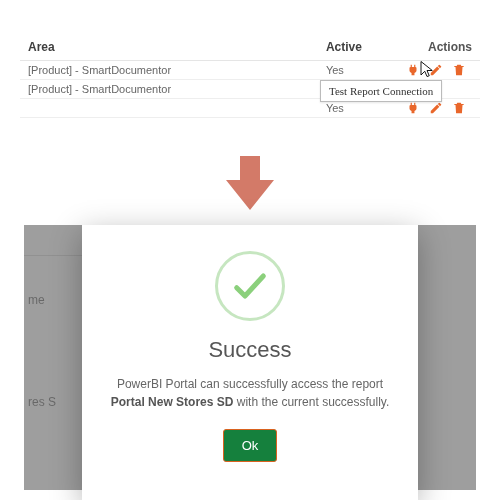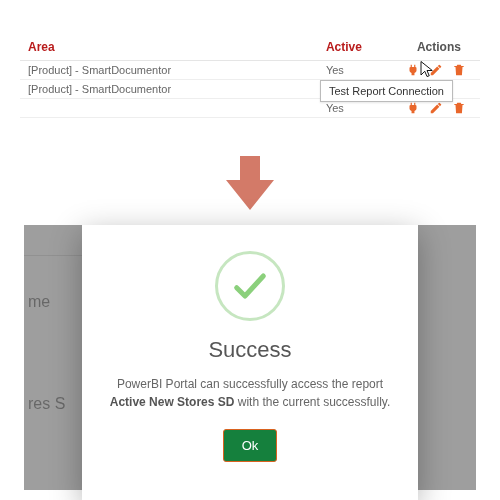--- a/index.html
+++ b/index.html
@@ -21,22 +21,22 @@
     border-collapse: collapse;
   }
   .table th {
     text-align: left;
     font-weight: 600;
     font-size: 12px;
     padding: 6px 8px;
     border-bottom: 1px solid #e5e5e5;
     color: #555;
   }
-  .table th.accent { color: #b91c1c; }
-  .table th.actions-col { text-align: center; }
+  .table th.accent { color: #404040; }
+  .table th.actions-col { text-align: right; }
   .table td {
     padding: 2px 8px;
     border-bottom: 1px solid #eee;
     font-size: 11px;
     color: #666;
   }
   .table td.actions {
     white-space: nowrap;
   }
 
@@ -55,20 +55,21 @@
     position: absolute;
     top: 80px;
     left: 320px;
     background: #fff;
     border: 1px solid #bbb;
     font-size: 11px;
     padding: 4px 8px;
     color: #333;
     box-shadow: 0 1px 2px rgba(0,0,0,0.1);
     white-space: nowrap;
+    font-family: Liberation Serif, serif;
   }
 
   
   .cursor {
     position: absolute;
     top: 60px;
     left: 418px;
     width: 18px; height: 18px;
     pointer-events: none;
   }
@@ -95,21 +96,21 @@
   .overlay .bg-line {
     position: absolute;
     left: 0; right: 61%;
     height: 1px;
     background: rgba(0,0,0,0.08);
   }
   .bg-line.l1 { top: 30px; }
   .bg-text {
     position:absolute;
     left:4px;
-    font-size:16px;
+    font-size:12px;
     color: rgba(0,0,0,0.35);
   }
   .bg-text.t1 { top: 68px; }
   .bg-text.t2 { top: 170px; }
 
   .modal {
     position: absolute;
     left: 58px; right: 58px;
     top: 0px; bottom: -10px;
     background: #fff;
@@ -228,17 +229,17 @@
   <span class="bg-text t2">res S</span>
 
   <div class="modal">
     <div class="check-circle">
       <svg viewBox="0 0 24 24" fill="none" stroke-width="3" stroke-linecap="round" stroke-linejoin="round">
           <polyline points="4 13 9 18 20 6"></polyline>
         </svg>
     </div>
     <h2>Success</h2>
     <p>
-      <span>PowerBI Portal can successfully access the report </span><b>Active New Stores SD</b><span> with the current successfully.</span>
+      <span>PowerBI Portal can successfully access the report </span><b>Portal New Stores SD</b><span> with the current successfully.</span>
     </p>
     <button class="btn-ok">Ok</button>
   </div>
 </div>
 
 </body></html>

